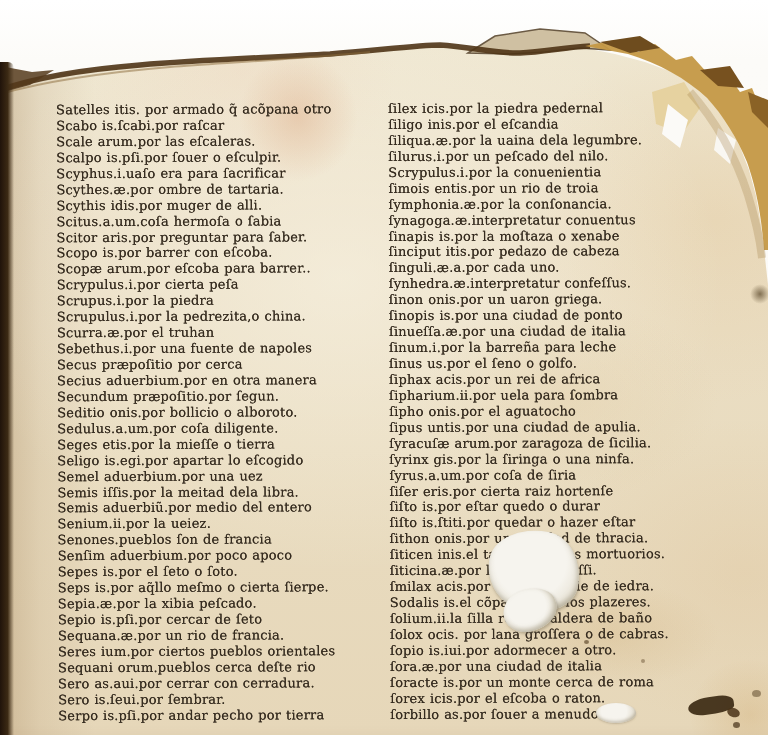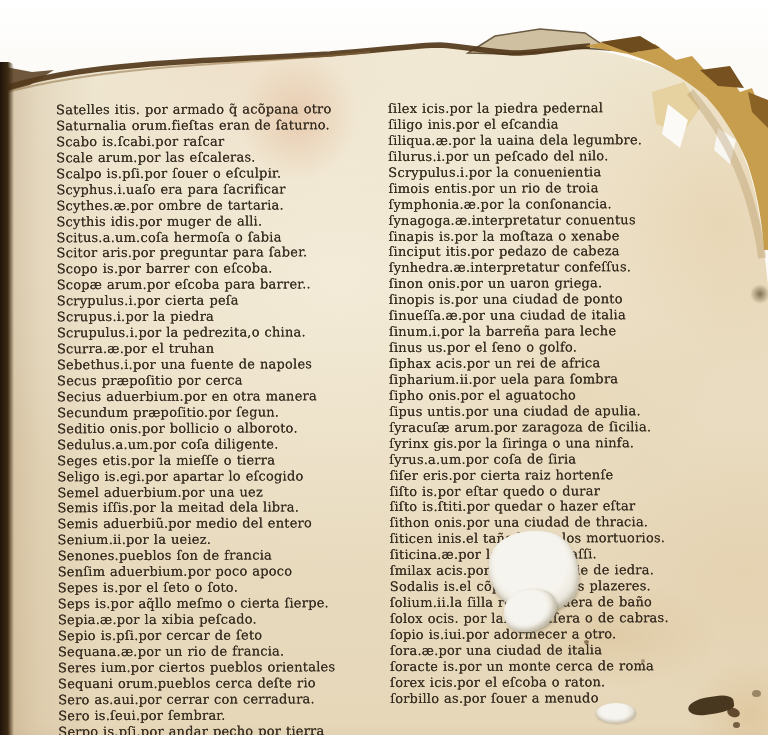--- a/index.html
+++ b/index.html
@@ -82,21 +82,20 @@
     <div class="stain corner"></div>
     <div class="stain edge-dot"></div>
     <div class="speck s1"></div>
     <div class="speck s2"></div>
     <div class="speck s3"></div>
     <div class="speck s4"></div>
 
     <div class="text-layer">
       <div class="col left">
           <div class="line">Satelles itis. por armado q̃ acõpana otro</div>
-          <div class="line">Saturnalia orum.fieſtas eran de ſaturno.</div>
           <div class="line">Scabo is.ſcabi.por raſcar</div>
           <div class="line">Scale arum.por las eſcaleras.</div>
           <div class="line">Scalpo is.pſi.por ſouer o eſculpir.</div>
           <div class="line">Scyphus.i.uaſo era para ſacrificar</div>
           <div class="line">Scythes.æ.por ombre de tartaria.</div>
           <div class="line">Scythis idis.por muger de alli.</div>
           <div class="line">Scitus.a.um.coſa hermoſa o ſabia</div>
           <div class="line">Scitor aris.por preguntar para ſaber.</div>
           <div class="line">Scopo is.por barrer con eſcoba.</div>
           <div class="line">Scopæ arum.por eſcoba para barrer..</div>
@@ -133,20 +132,21 @@
           <div class="line">ſilex icis.por la piedra pedernal</div>
           <div class="line">ſiligo inis.por el eſcandia</div>
           <div class="line">ſiliqua.æ.por la uaina dela legumbre.</div>
           <div class="line">ſilurus.i.por un peſcado del nilo.</div>
           <div class="line">Scrypulus.i.por la conuenientia</div>
           <div class="line">ſimois entis.por un rio de troia</div>
           <div class="line">ſymphonia.æ.por la conſonancia.</div>
           <div class="line">ſynagoga.æ.interpretatur conuentus</div>
           <div class="line">ſinapis is.por la moſtaza o xenabe</div>
           <div class="line">ſinciput itis.por pedazo de cabeza</div>
+          <div class="line">ſinguli.æ.a.por cada uno.</div>
           <div class="line">ſynhedra.æ.interpretatur confeſſus.</div>
           <div class="line">ſinon onis.por un uaron griega.</div>
           <div class="line">ſinopis is.por una ciudad de ponto</div>
           <div class="line">ſinueſſa.æ.por una ciudad de italia</div>
           <div class="line">ſinum.i.por la barreña para leche</div>
           <div class="line">ſinus us.por el ſeno o golfo.</div>
           <div class="line">ſiphax acis.por un rei de africa</div>
           <div class="line">ſipharium.ii.por uela para ſombra</div>
           <div class="line">ſipho onis.por el aguatocho</div>
           <div class="line">ſipus untis.por una ciudad de apulia.</div>

